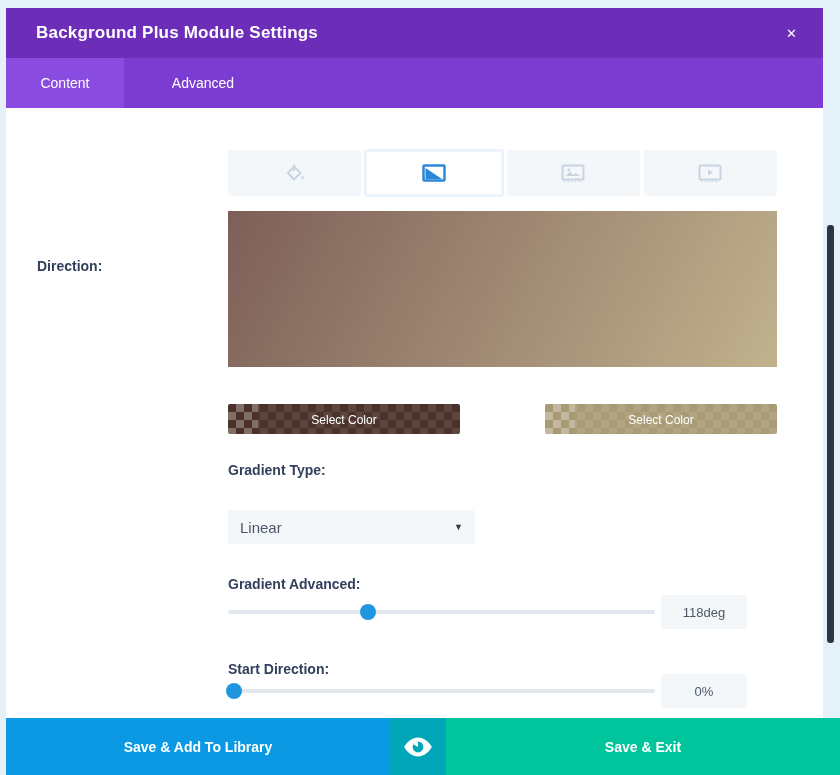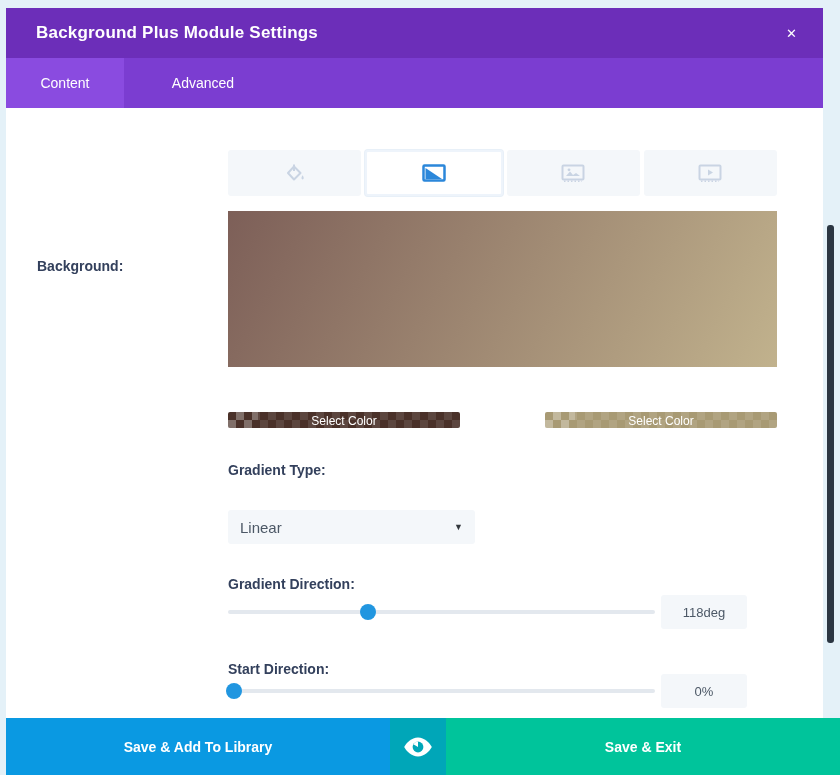--- a/index.html
+++ b/index.html
@@ -33,21 +33,21 @@
   
   .type-tabs { position:absolute; left:222px; top:42px; width:549px; height:46px; display:flex; gap:4px; }
   .type-tab { flex:1; background:var(--panel-bg,#f4f7fa); border:none; border-radius:3px;
     display:flex; align-items:center; justify-content:center; cursor:pointer; }
   .type-tab.active { background:#fff; border:2px solid #eef4fb; box-shadow:0 0 0 1px #e8f0f8; }
 
   
   .gradient-preview { position:absolute; left:222px; top:103px; width:549px; height:156px; }
 
   
-  .select-color { position:absolute; top:304px; width:232px; height:16px; border:none; border-radius:2px;
+  .select-color { position:absolute; top:296px; width:232px; height:30px; border:none; border-radius:2px;
     cursor:pointer; overflow:hidden;
     background-image:conic-gradient(rgba(255,255,255,0.10) 0 25%, transparent 0 50%, rgba(255,255,255,0.10) 0 75%, transparent 0);
     background-size:16px 16px; }
   .select-color.start { left:222px; }
   .select-color.end { left:539px; }
   .alpha-strip { position:absolute; left:0; top:0; bottom:0; width:30px;
     background-image:conic-gradient(rgba(255,255,255,0.22) 0 25%, transparent 0 50%, rgba(255,255,255,0.22) 0 75%, transparent 0);
     background-size:16px 16px; }
   .sc-label { position:relative; color:#fff; font-size:12px; }
 
@@ -98,21 +98,21 @@
     <button class="close-btn">✕</button>
   </div>
 
   <div class="tabbar">
     <button class="tab content">Content</button>
     <button class="tab advanced">Advanced</button>
   </div>
 
   <div class="modal-body">
 
-    <div class="field-label bg-label">Background:</div>
+    <div class="field-label bg-label">Direction:</div>
 
     <div class="type-tabs">
       <button class="type-tab">
         <span class="icon">
           <svg width="22" height="20" viewBox="0 0 22 20">
             <path d="M4 10 L10 3.5 L16.5 10 L10 16.5 Z" fill="none" stroke="#c9d4e3" stroke-width="2" stroke-linejoin="round"></path>
             <path d="M10 1.5 L10 8" stroke="#c9d4e3" stroke-width="2"></path>
             <path d="M18.6 12.2 c1.5 2.2 1.5 3.6 0 4.4 c-1.5 -0.8 -1.5 -2.2 0 -4.4 Z" fill="#c9d4e3"></path>
           </svg>
         </span>
@@ -156,21 +156,21 @@
       <span class="alpha-strip"></span>
       <span class="sc-label">Select Color</span>
     </button>
 
     <div class="inner-label gt-label">Gradient Type:</div>
     <button class="dropdown">
       <span class="dropdown-value">Linear</span>
       <span class="dropdown-arrow">▼</span>
     </button>
 
-    <div class="inner-label gd-label">Gradient Direction:</div>
+    <div class="inner-label gd-label">Gradient Advanced:</div>
     <div class="slider direction">
       <div class="slider-track"></div>
       <div class="slider-handle" id="dir-handle" style="left: calc(32.8% - 8px);"></div>
     </div>
     <div class="value-box direction">118deg</div>
 
     <div class="inner-label sp-label">Start Direction:</div>
     <div class="slider position">
       <div class="slider-track"></div>
       <div class="slider-handle" id="pos-handle" style="left: calc(0% - 2px);"></div>

